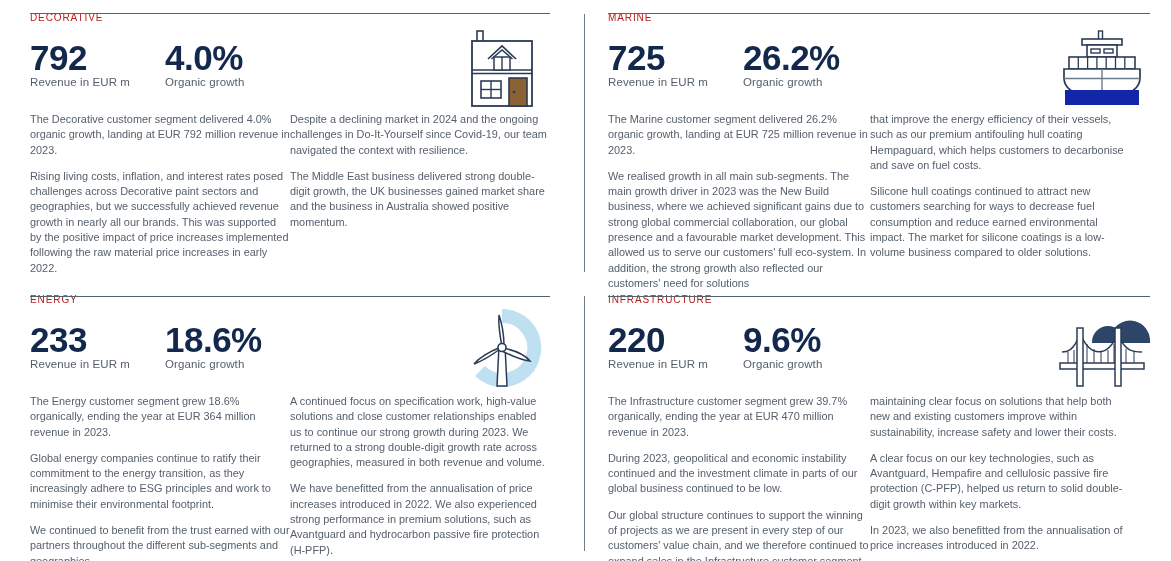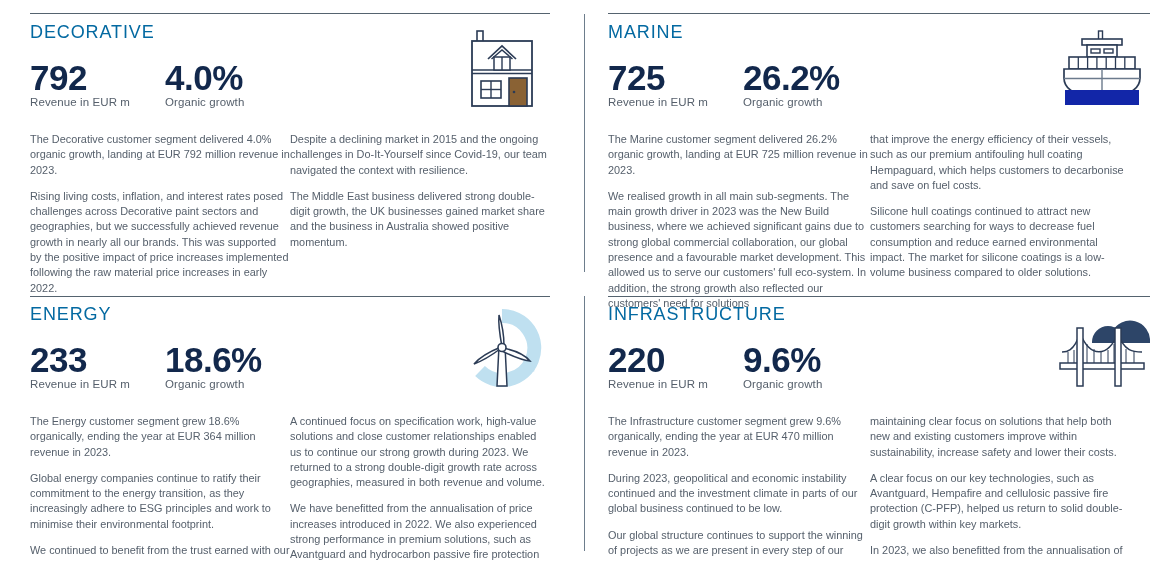--- a/index.html
+++ b/index.html
@@ -59,24 +59,24 @@
     right: 30px;
     top: 13px;
     height: 1px;
     background: #55636f;
   }
   .panel.right-col::before { left: 17px; right: 21px; }
   .panel.row2::before { top: 14px; }
 
   
   .seg-title {
-    margin-top: 22px;
-    font-size: 18px;
+    margin-top: 12px;
+    font-size: 10px;
     letter-spacing: 0.9px;
-    color: #0369a1;
+    color: #b91c1c;
     font-weight: 400;
     text-transform: uppercase;
   }
 
   .kpis {
     margin-top: 16px;
     display: flex;
     align-items: flex-end;
   }
   .kpi { }
@@ -162,21 +162,21 @@
           <circle cx="60" cy="66" r="1.3" fill="#2b3b55"></circle>
         </svg>
       </div>
 
       <div class="body-cols">
         <div class="body-col">
           <p>The Decorative customer segment delivered 4.0% organic growth, landing at EUR 792 million revenue in 2023.</p>
           <p>Rising living costs, inflation, and interest rates posed challenges across Decorative paint sectors and geographies, but we successfully achieved revenue growth in nearly all our brands. This was supported by the positive impact of price increases implemented following the raw material price increases in early 2022.</p>
         </div>
         <div class="body-col">
-          <p>Despite a declining market in 2015 and the ongoing challenges in Do-It-Yourself since Covid-19, our team navigated the context with resilience.</p>
+          <p>Despite a declining market in 2024 and the ongoing challenges in Do-It-Yourself since Covid-19, our team navigated the context with resilience.</p>
           <p>The Middle East business delivered strong double-digit growth, the UK businesses gained market share and the business in Australia showed positive momentum.</p>
         </div>
       </div>
     </section>
 
     <div class="v-divider"></div>
 
     <section class="panel right-col">
       <h2 class="seg-title">MARINE</h2>
 
@@ -310,21 +310,21 @@
 
           <rect x="6" y="55" width="84" height="6" fill="#ffffff" stroke="#2b3b55" stroke-width="1.5"></rect>
 
           <rect x="23" y="20" width="6" height="58" fill="#ffffff" stroke="#2b3b55" stroke-width="1.5"></rect>
           <rect x="61" y="20" width="6" height="58" fill="#ffffff" stroke="#2b3b55" stroke-width="1.5"></rect>
         </svg>
       </div>
 
       <div class="body-cols">
         <div class="body-col">
-          <p>The Infrastructure customer segment grew 9.6% organically, ending the year at EUR 470 million revenue in 2023.</p>
+          <p>The Infrastructure customer segment grew 39.7% organically, ending the year at EUR 470 million revenue in 2023.</p>
           <p>During 2023, geopolitical and economic instability continued and the investment climate in parts of our global business continued to be low.</p>
           <p>Our global structure continues to support the winning of projects as we are present in every step of our customers' value chain, and we therefore continued to expand sales in the Infrastructure customer segment. We did this by</p>
         </div>
         <div class="body-col">
           <p>maintaining clear focus on solutions that help both new and existing customers improve within sustainability, increase safety and lower their costs.</p>
           <p>A clear focus on our key technologies, such as Avantguard, Hempafire and cellulosic passive fire protection (C-PFP), helped us return to solid double-digit growth within key markets.</p>
           <p>In 2023, we also benefitted from the annualisation of price increases introduced in 2022.</p>
         </div>
       </div>
     </section>

